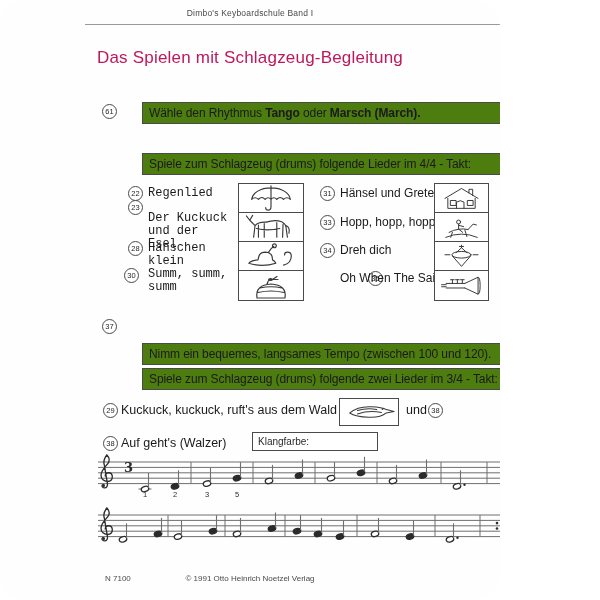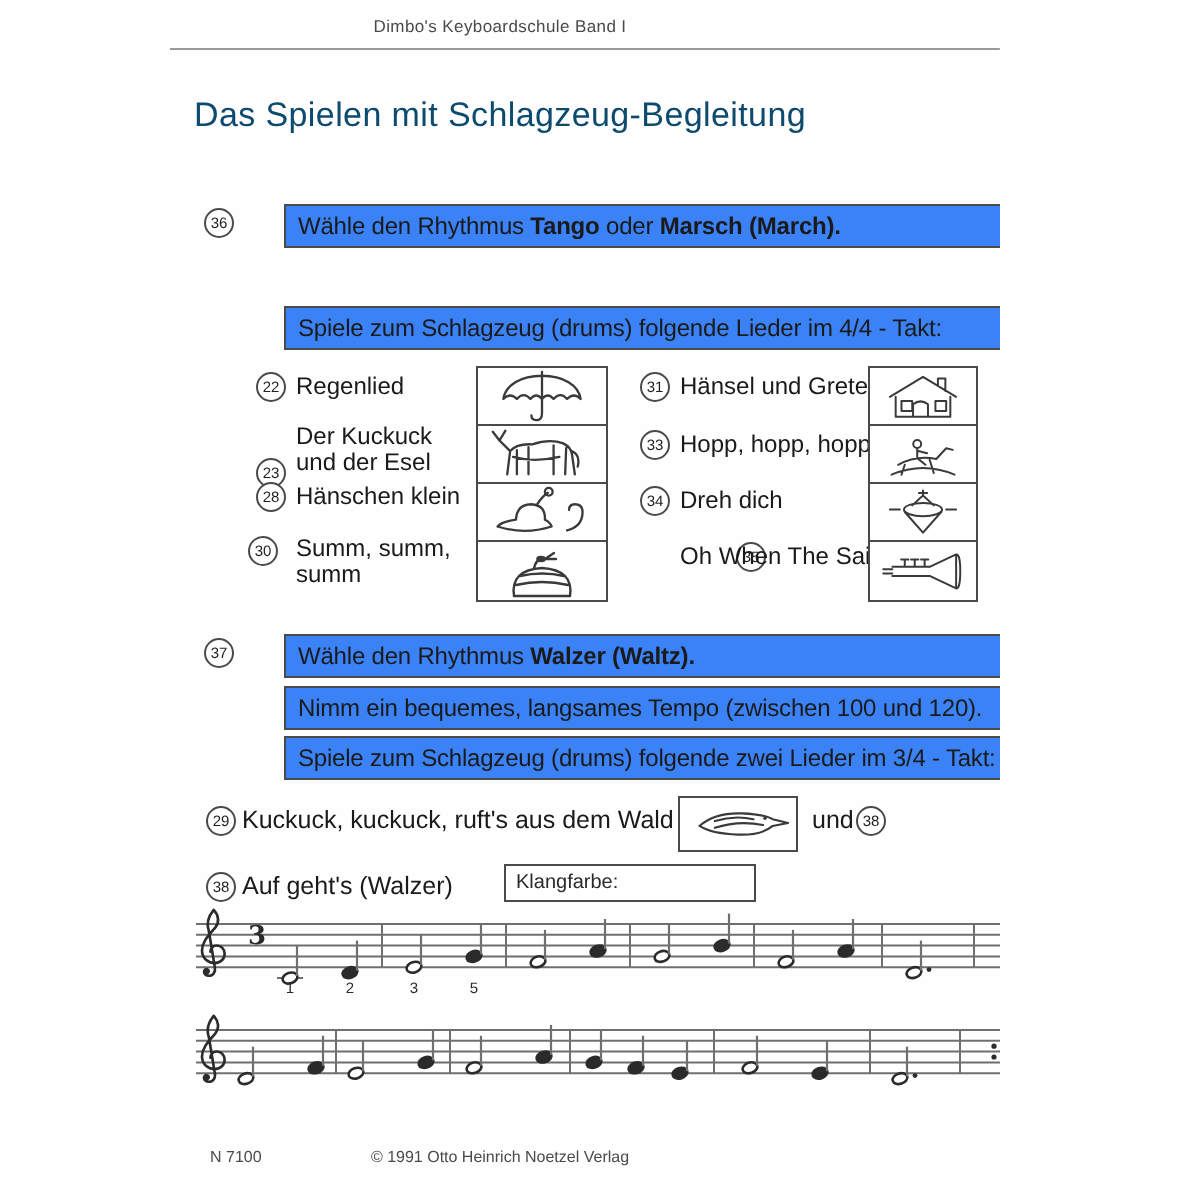--- a/index.html
+++ b/index.html
@@ -1,28 +1,28 @@
 <!DOCTYPE html>
 <html><head>
 <meta charset="utf-8">
 <style>
   html,body{margin:0;padding:0;background:#fff;}
   #page{position:relative;width:500px;height:600px;background:#fefefe;
         font-family:"Liberation Sans",sans-serif;color:#2b2b2b;overflow:hidden;border-radius:26px;}
   .abs{position:absolute;}
   .header-text{top:8px;left:0;right:0;text-align:center;font-size:8.5px;color:#4a4a4a;letter-spacing:.2px;}
   .header-line{top:24px;left:85px;width:430px;height:1px;background:#9a9a9a;}
-  .page-title{top:48px;left:0;right:0;text-align:center;font-size:17px;color:#0c4a6e;letter-spacing:.2px;}
+  .page-title{top:48px;left:0;right:0;text-align:center;font-size:17px;color:#be185d;letter-spacing:.2px;}
   .cnum{width:13px;height:13px;border:1px solid #4a4a4a;border-radius:50%;
         font-size:7.5px;line-height:13px;text-align:center;color:#1f1f1f;background:#fff;}
-  .pink{left:142px;width:351px;height:20px;background:#3b82f6;border:1px solid #4a4a4a;
+  .pink{left:142px;width:351px;height:20px;background:#4d7c0f;border:1px solid #4a4a4a;
         font-size:12px;line-height:20px;padding-left:6px;white-space:nowrap;letter-spacing:-0.1px;color:#1a1a1a;}
   .pink b{font-weight:700;}
   .song-label{font-size:12px;line-height:13px;color:#1a1a1a;}
-  .wrapcol{width:86px;}
+  .wrapcol{width:86px;font-family:Liberation Mono, monospace;}
   .nowrap{white-space:nowrap;}
   .img-stack{border:1px solid #4a4a4a;background:#fff;}
   .img-cell{height:29px;border-bottom:1px solid #4a4a4a;box-sizing:border-box;overflow:hidden;}
   .img-cell:last-child{border-bottom:none;}
   .img-cell svg{display:block;width:100%;height:100%;}
   .plain-box{border:1px solid #4a4a4a;background:#fff;box-sizing:border-box;}
   .kf-label{font-size:10px;line-height:17px;padding-left:5px;color:#2a2a2a;}
   .small-text{font-size:12.5px;color:#1a1a1a;}
   .footer-text{font-size:8px;color:#4a4a4a;}
   .staff-svg{position:absolute;left:95px;width:420px;}
@@ -30,27 +30,27 @@
 </head>
 <body>
 
 <div id="page">
 
   <div class="abs header-text">Dimbo's Keyboardschule Band I</div>
   <div class="abs header-line"></div>
 
   <div class="abs page-title">Das Spielen mit Schlagzeug-Begleitung</div>
 
-  <div class="abs cnum" style="left:102px;top:104px;">36</div>
+  <div class="abs cnum" style="left:102px;top:104px;">61</div>
   <div class="abs pink" style="top:102px;"><span>Wähle den Rhythmus </span><b>Tango</b><span> oder </span><b>Marsch (March).</b></div>
   <div class="abs pink" style="top:153px;">Spiele zum Schlagzeug (drums) folgende Lieder im 4/4 - Takt:</div>
 
   <div class="abs cnum" style="left:128px;top:186px;">22</div>
   <div class="abs song-label wrapcol" style="left:148px;top:187px;">Regenlied</div>
-  <div class="abs cnum" style="left:128px;top:229px;">23</div>
+  <div class="abs cnum" style="left:128px;top:200px;">23</div>
   <div class="abs song-label wrapcol" style="left:148px;top:212px;">Der Kuckuck und der Esel</div>
   <div class="abs cnum" style="left:128px;top:241px;">28</div>
   <div class="abs song-label wrapcol" style="left:148px;top:242px;">Hänschen klein</div>
   <div class="abs cnum" style="left:124px;top:268px;">30</div>
   <div class="abs song-label wrapcol" style="left:148px;top:268px;">Summ, summ, summ</div>
 
   <div class="abs img-stack" style="left:238px;top:183px;width:64px;">
     <div class="img-cell">
       <svg viewBox="0 0 64 29" fill="none" stroke="#3a3a3a" stroke-width="1.2" stroke-linecap="round" stroke-linejoin="round">
         <path d="M32,4 C21,4 13,9 12,16 Q15.5,12.5 19,16 Q22.5,12 26,16 Q29,12.5 32,16 Q35,12.5 38,16 Q41.5,12 45,16 Q48.5,12.5 52,16 C51,9 43,4 32,4 M32,4 V2 M32,5 V23.5 Q32,27 29,27 Q26.5,27 26.5,24.5"></path>
@@ -103,21 +103,20 @@
       </svg>
     </div>
     <div class="img-cell">
       <svg viewBox="0 0 64 29" fill="none" stroke="#3a3a3a" stroke-width="1.2" stroke-linecap="round" stroke-linejoin="round">
         <path d="M8,13.5 h5.5 M8,16 h5.5 M13.5,12 H36 M13.5,17.5 H36 M36,12 L52,4.5 V25 L36,17.5 M52,4.5 Q54.5,4 54.5,14.7 Q54.5,25.5 52,25 M21,12 V7.5 M27,12 V7.5 M33,12 V7.5 M18.8,7.5 h4.4 M24.8,7.5 h4.4 M30.8,7.5 h4.4"></path>
       </svg>
     </div>
   </div>
 
   <div class="abs cnum" style="left:102px;top:319px;">37</div>
-  <div class="abs pink" style="top:317px;"><span>Wähle den Rhythmus </span><b>Walzer (Waltz).</b><span></span><b></b></div>
   <div class="abs pink" style="top:343px;">Nimm ein bequemes, langsames Tempo (zwischen 100 und 120).</div>
   <div class="abs pink" style="top:368px;">Spiele zum Schlagzeug (drums) folgende zwei Lieder im 3/4 - Takt:</div>
 
   <div class="abs cnum" style="left:103px;top:403px;">29</div>
   <div class="abs small-text" style="left:121px;top:403px;">Kuckuck, kuckuck, ruft's aus dem Wald</div>
   <div class="abs plain-box" style="left:339px;top:398px;width:60px;height:28px;">
     <svg viewBox="0 0 60 27" style="width:100%;height:100%;display:block;" fill="none" stroke="#3a3a3a" stroke-width="1.1" stroke-linecap="round" stroke-linejoin="round">
       <path d="M10,14.5 Q18,7.5 32,8 Q44,8.5 48,11 L56,13 L48,14.5 Q42,19.5 30,19 Q16,18.5 10,14.5 Z M18,12 Q28,8.8 38,11 M18,15.5 Q30,11.5 43,14"></path>
       <circle cx="44" cy="10.5" r="0.9" fill="#3a3a3a" stroke="none"></circle>
     </svg>

